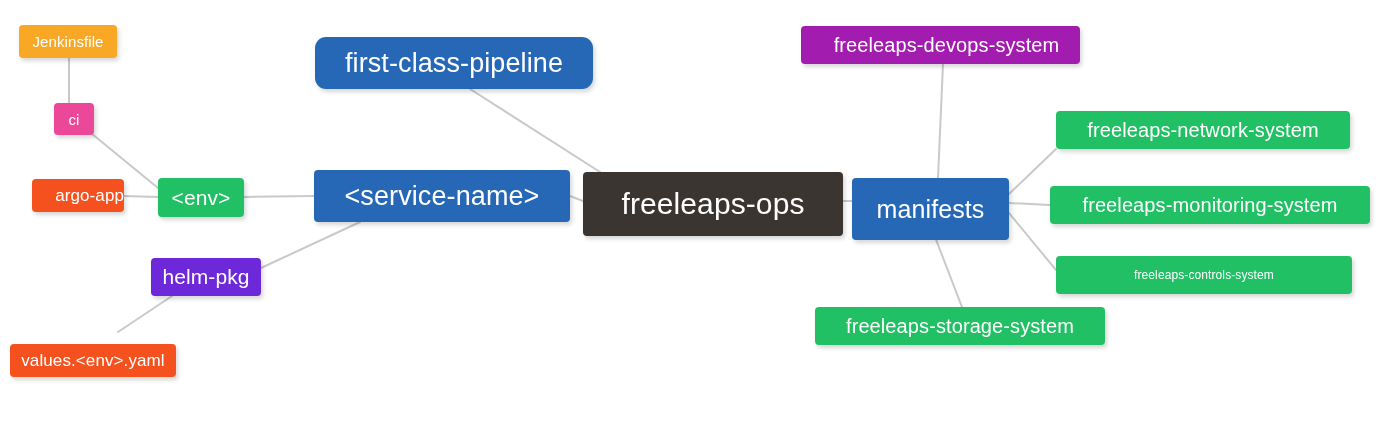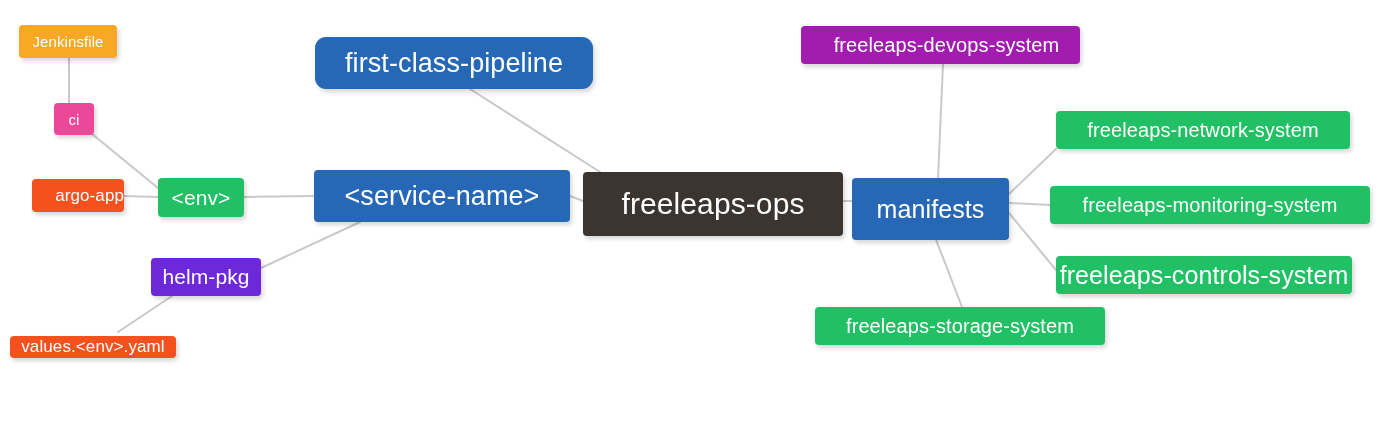--- a/index.html
+++ b/index.html
@@ -63,32 +63,32 @@
       </div>
       <div class="node" style="left: 54px; top: 103px; width: 40px; height: 32px; background: #ec4899; font-size: 15px;">
         <span>ci</span>
       </div>
       <div class="node" style="left: 19px; top: 25px; width: 98px; height: 33px; background: rgb(249, 168, 37); font-size: 15px;">
         <span>Jenkinsfile</span>
       </div>
       <div class="node" style="left: 32px; top: 179px; width: 92px; height: 33px; background: rgb(244, 81, 30); font-size: 17px; justify-content: flex-end;">
         <span>argo-app</span>
       </div>
-      <div class="node" style="left: 10px; top: 336px; width: 166px; height: 22px; background: rgb(244, 81, 30); font-size: 17px;">
+      <div class="node" style="left: 10px; top: 344px; width: 166px; height: 33px; background: rgb(244, 81, 30); font-size: 17px;">
         <span>values.&lt;env&gt;.yaml</span>
       </div>
       <div class="node" style="left: 801px; top: 26px; width: 279px; height: 38px; background: #a21caf; font-size: 20px; padding-left: 12px;">
         <span>freeleaps-devops-system</span>
       </div>
       <div class="node" style="left: 1056px; top: 111px; width: 294px; height: 38px; background: rgb(34, 192, 101); font-size: 20px;">
         <span>freeleaps-network-system</span>
       </div>
       <div class="node" style="left: 1050px; top: 186px; width: 320px; height: 38px; background: rgb(34, 192, 101); font-size: 20px;">
         <span>freeleaps-monitoring-system</span>
       </div>
-      <div class="node" style="left: 1056px; top: 256px; width: 296px; height: 38px; background: rgb(34, 192, 101); font-size: 25px;">
+      <div class="node" style="left: 1056px; top: 256px; width: 296px; height: 38px; background: rgb(34, 192, 101); font-size: 12px;">
         <span>freeleaps-controls-system</span>
       </div>
       <div class="node" style="left: 815px; top: 307px; width: 290px; height: 38px; background: rgb(34, 192, 101); font-size: 20px;">
         <span>freeleaps-storage-system</span>
       </div>
     </div>
 </div>
 
 </body></html>

